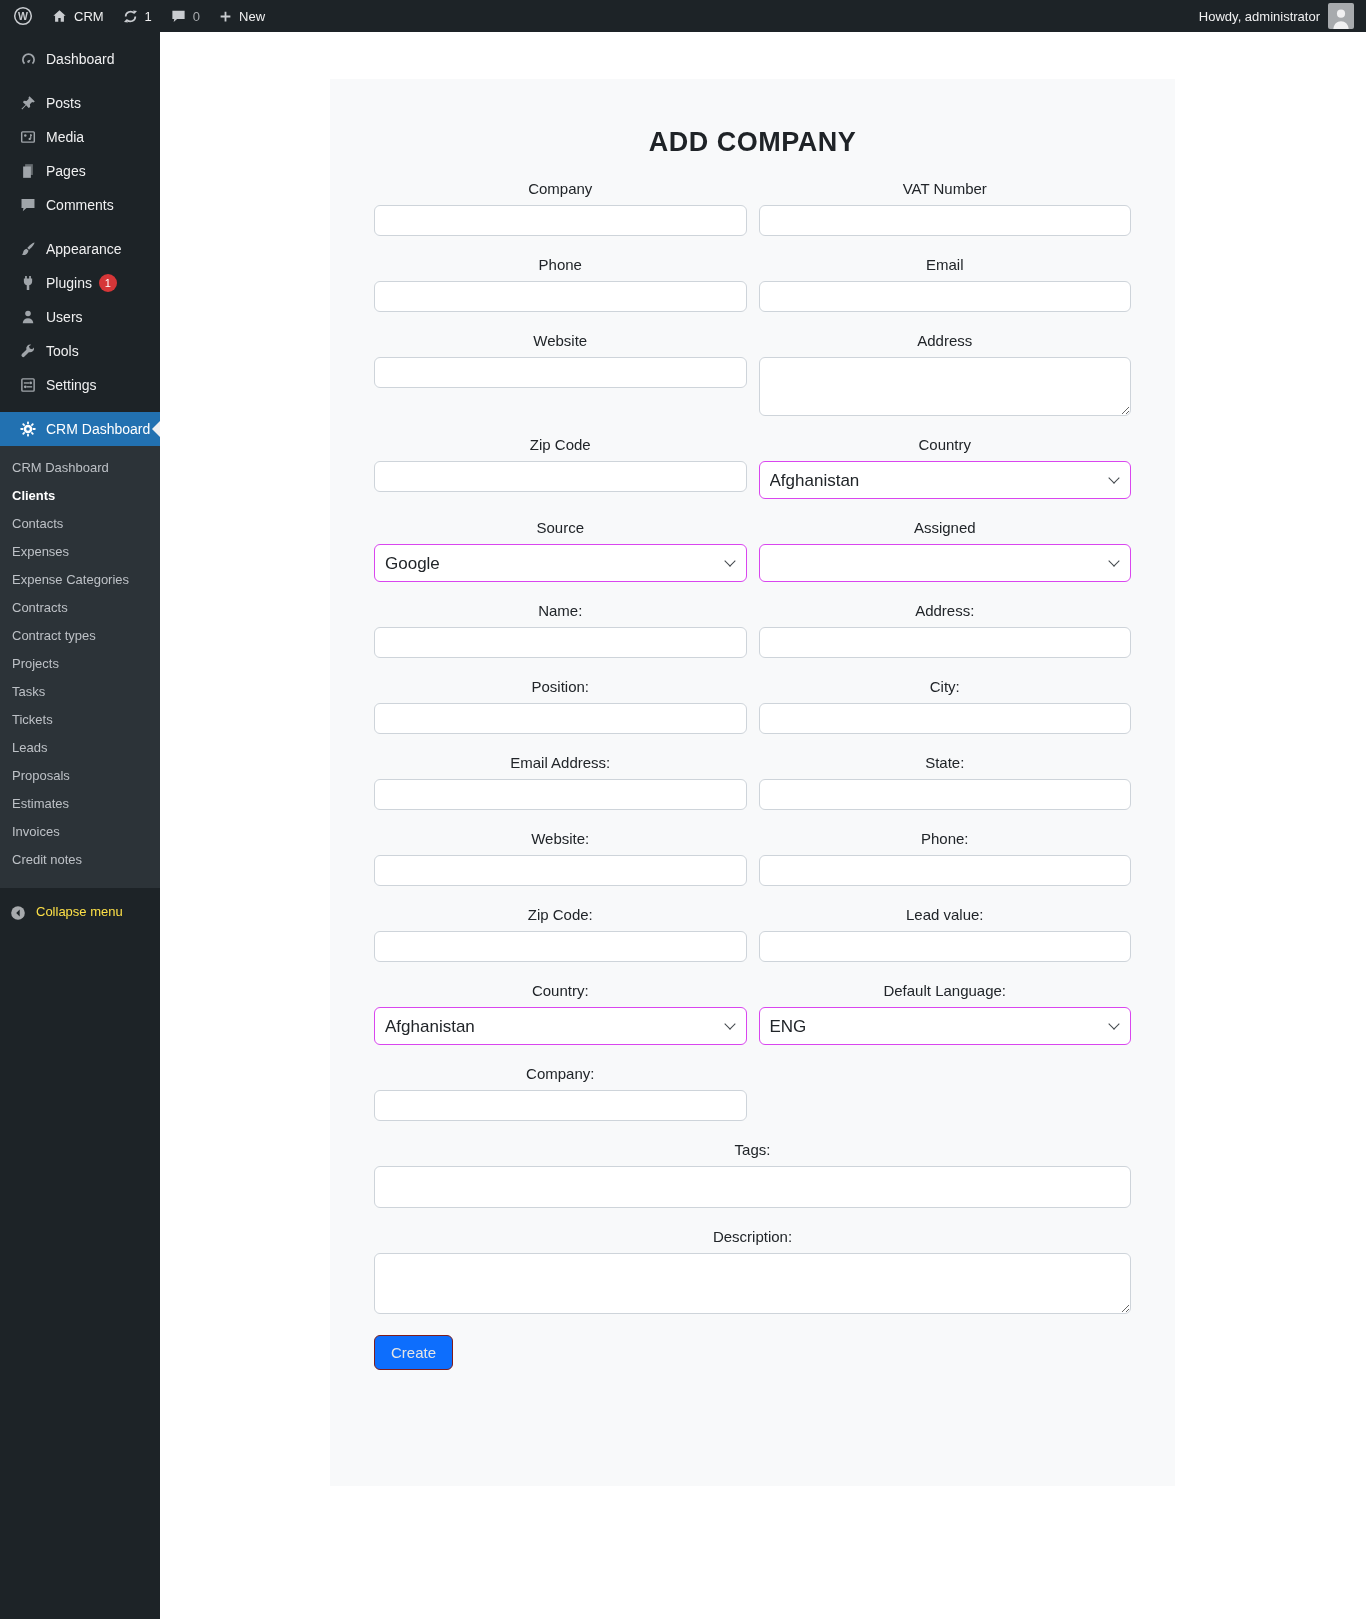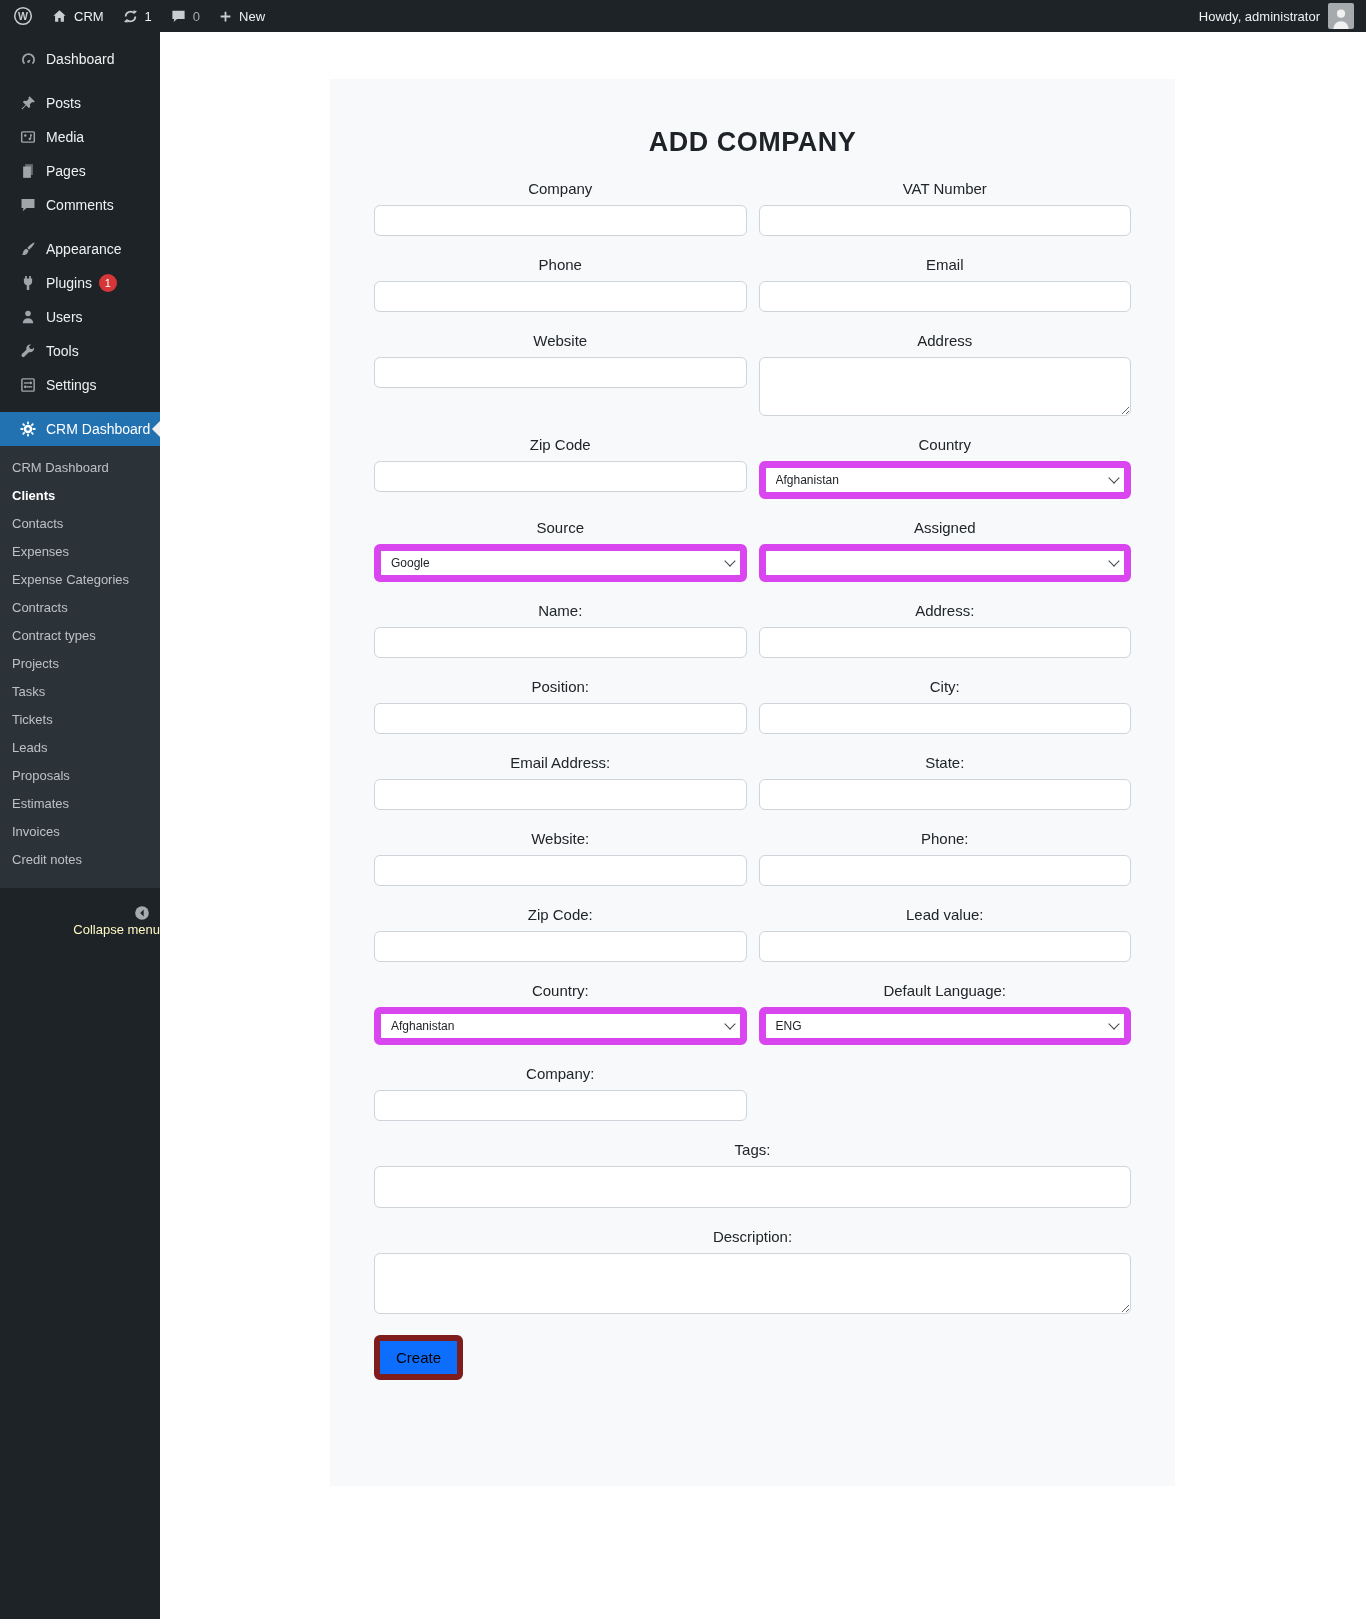--- a/index.html
+++ b/index.html
@@ -44,21 +44,21 @@
     border-right:8px solid #f0f0f1;
   }
   .plugin-badge {
     background:#d63638; color:#fff; border-radius:50%;
     min-width:18px; height:18px; line-height:18px; text-align:center;
     font-size:11px; margin-left:7px; display:inline-block;
   }
   .submenu { background:#2c3338; padding:8px 0 14px; }
   .submenu-item { padding:7px 12px; font-size:13px; line-height:14px; color:#bdc1c6; cursor:pointer; }
   .submenu-item.current { color:#ffffff; font-weight:700; }
-  .collapse-item { display:flex; align-items:flex-end; margin-top:16px; height:34px; color:#fef9c3; font-size:13px; cursor:pointer;flex-direction:column; }
+  .collapse-item { display:flex; align-items:flex-start; margin-top:16px; height:34px; color:#fde047; font-size:13px; cursor:pointer; }
   .collapse-item .micon { width:36px; display:flex; justify-content:center; }
 
   
   .content { position:absolute; top:24px; left:160px; width:1206px; height:1587px; background:#ffffff; }
   .card {
     width:845px; height:1407px; margin:55px 0 0 170px;
     background:#f8f9fa; padding:42px 44px 46px; overflow:hidden;
   }
   .form-title {
     text-align:center; font-size:27px; font-weight:700; letter-spacing:.5px;
@@ -76,33 +76,33 @@
   .finput.tall { height:42px; }
   .ftextarea {
     width:100%; border:1px solid #ced4da; border-radius:6px; background:#fff;
     padding:6px 10px; font-size:13px; color:#212529; font-family:inherit;
     outline:none; display:block;
   }
   .ftextarea.addr { height:59px; }
   .ftextarea.desc { height:61px; }
   .selwrap { position:relative; }
   .fselect {
-    width:100%; height:38px; border:7px solid #d946ef; border-radius:6px;
-    background:#fff; padding:0 28px 0 10px; font-size:12px; color:#212529;
+    width:100%; height:38px; border:1px solid #d946ef; border-radius:6px;
+    background:#fff; padding:0 28px 0 10px; font-size:17px; color:#212529;
     appearance:none; -webkit-appearance:none; -moz-appearance:none;
     font-family:inherit; outline:none; display:block;
   }
   .sel-chevron {
     position:absolute; right:13px; top:13px; width:8px; height:8px;
     border-right:1.7px solid #43484d; border-bottom:1.7px solid #43484d;
     transform:rotate(45deg); pointer-events:none;
   }
   .create-btn {
-    margin-top:17px; background:#0d6efd; color:#000000;
-    border:6px solid #7f1d1d; border-radius:6px; padding:8px 16px;
+    margin-top:17px; background:#0d6efd; color:#e5e5e5;
+    border:1px solid #7f1d1d; border-radius:6px; padding:8px 16px;
     font-size:15px; font-family:inherit; cursor:pointer;
   }
 </style>
 </head>
 <body>
 
 <div class="admin-bar">
   <div class="ab-left">
     <div class="ab-item">
       <svg viewBox="0 0 20 20" width="20" height="20">

